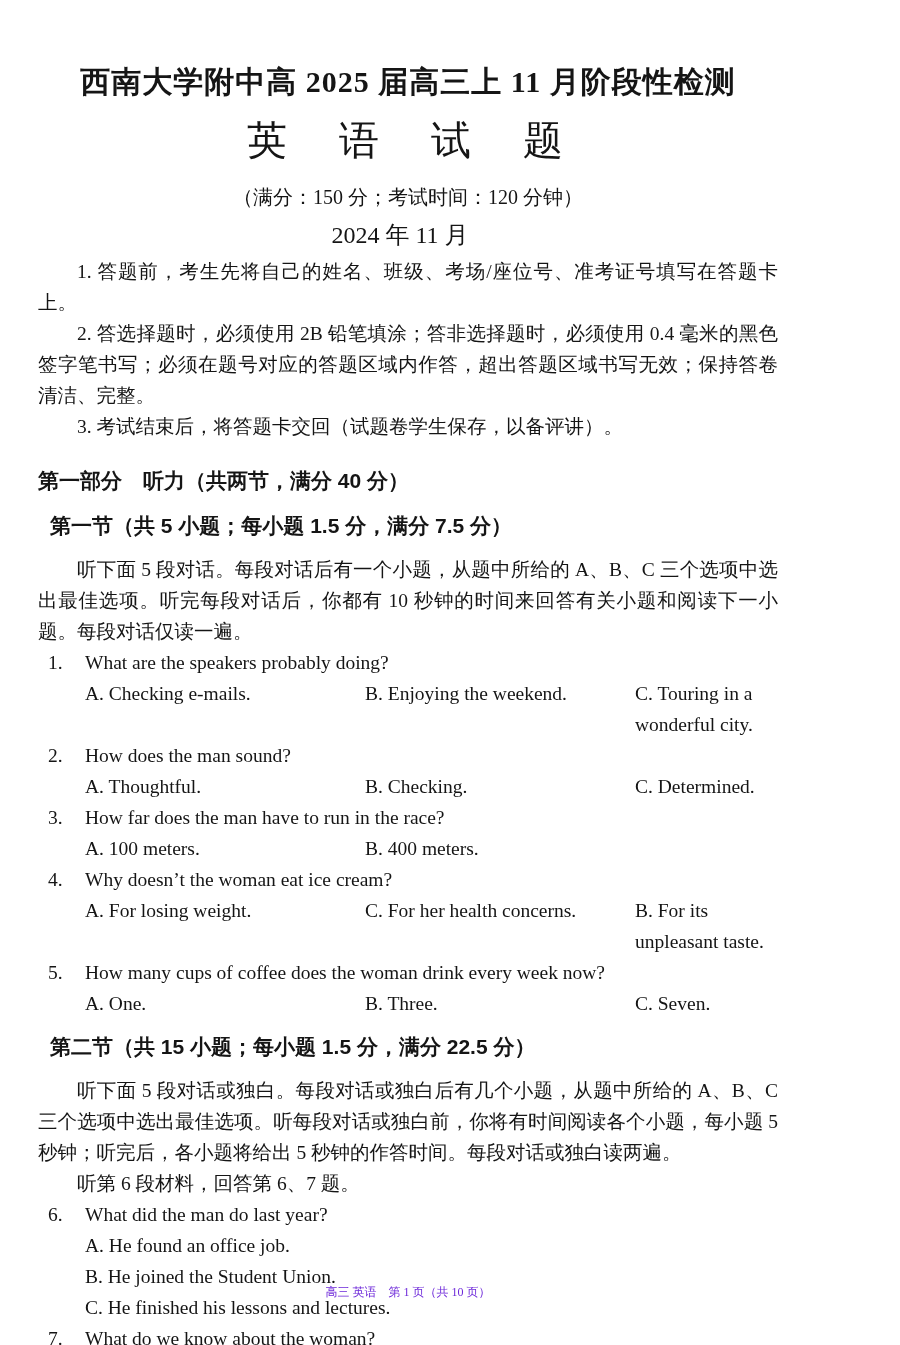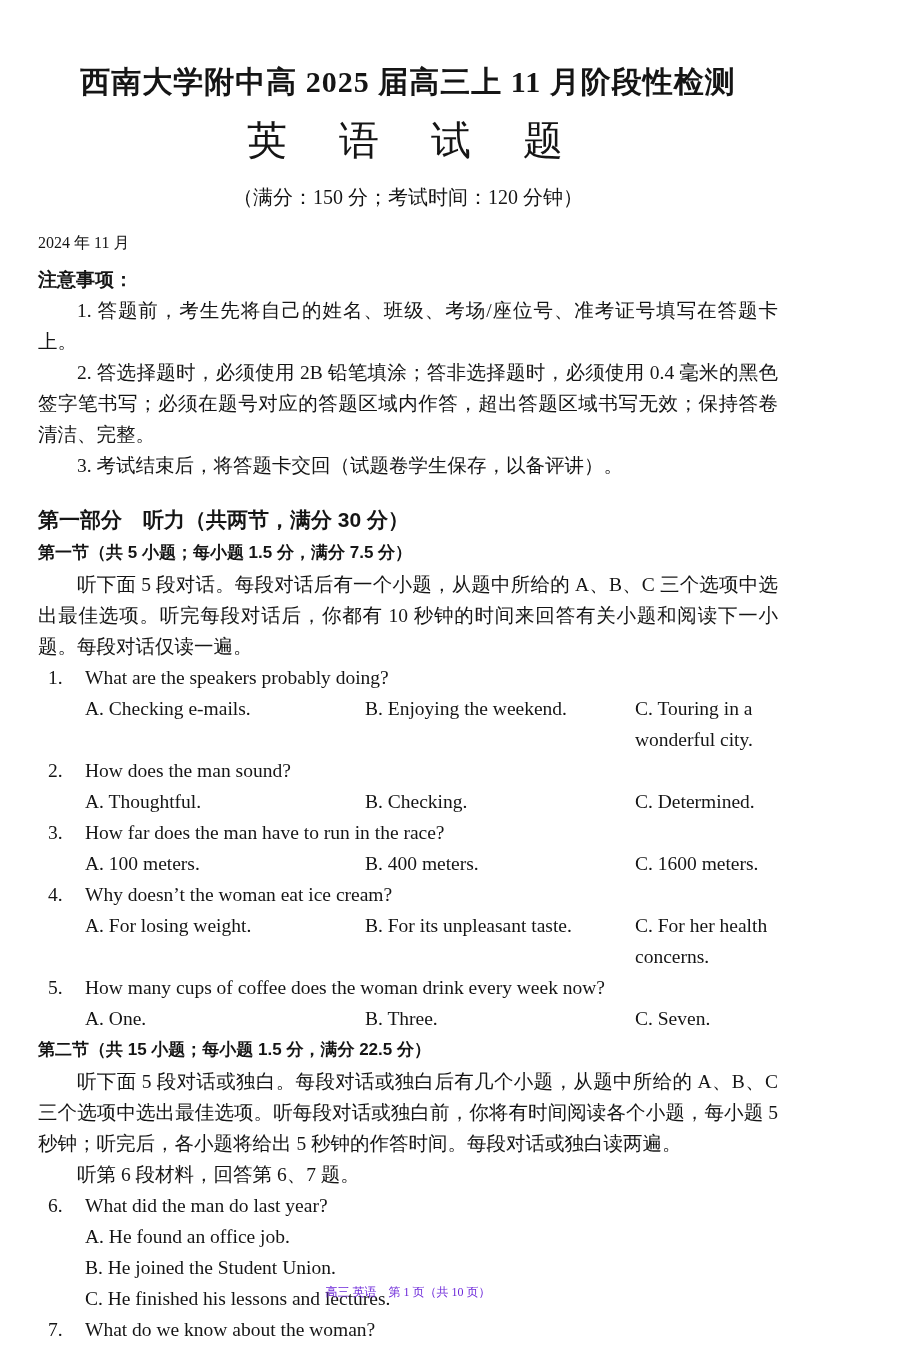--- a/index.html
+++ b/index.html
@@ -30,23 +30,23 @@
     font-weight: normal;
     letter-spacing: 6px;
   }
   .exam-meta {
     margin: 0;
     text-align: center;
     font-size: 20px;
     line-height: 30px;
   }
   .exam-date {
-    margin: 16px 16px 6px 0;
-    text-align: left;
-    font-size: 16px;
+    margin: 8px 16px 6px 0;
+    text-align: center;
+    font-size: 24px;
     line-height: 30px;
   }
   .notice-head {
     margin: 0;
     font-family: "Liberation Sans", "DejaVu Sans", sans-serif;
     font-weight: bold;
     font-size: 19px;
     line-height: 31px;
   }
   .para {
@@ -57,24 +57,24 @@
     text-align: justify;
   }
   .part-head {
     margin: 22px 0 0 0;
     font-family: "Liberation Sans", "DejaVu Sans", sans-serif;
     font-weight: bold;
     font-size: 21px;
     line-height: 34px;
   }
   .sec-head {
-    margin: 0;
+    margin: 12px;
     font-family: "Liberation Sans", "DejaVu Sans", sans-serif;
     font-weight: bold;
-    font-size: 17px;
+    font-size: 21px;
     line-height: 32px;
   }
   .question-line {
     display: flex;
     padding-left: 10px;
     font-size: 19.5px;
     line-height: 31px;
   }
   .qnum { width: 37px; flex: 0 0 37px; }
   .qtext { flex: 1; }
@@ -104,27 +104,26 @@
 <body>
 
 <div class="page">
 
   <h1 class="exam-title">西南大学附中高 2025 届高三上 11 月阶段性检测</h1>
   <h2 class="exam-subject">英　语　试　题</h2>
   <p class="exam-meta">（满分：150 分；考试时间：120 分钟）</p>
   <p class="exam-date">2024 年 11 月</p>
 
   <div>
-    <p class="notice-head">注意事项：</p>
     <p class="para">1. 答题前，考生先将自己的姓名、班级、考场/座位号、准考证号填写在答题卡上。</p>
     <p class="para">2. 答选择题时，必须使用 2B 铅笔填涂；答非选择题时，必须使用 0.4 毫米的黑色签字笔书写；必须在题号对应的答题区域内作答，超出答题区域书写无效；保持答卷清洁、完整。</p>
     <p class="para">3. 考试结束后，将答题卡交回（试题卷学生保存，以备评讲）。</p>
   </div>
 
-  <h3 class="part-head">第一部分　听力（共两节，满分 30 分）</h3>
+  <h3 class="part-head">第一部分　听力（共两节，满分 40 分）</h3>
 
   <h4 class="sec-head">第一节（共 5 小题；每小题 1.5 分，满分 7.5 分）</h4>
   <p class="para">听下面 5 段对话。每段对话后有一个小题，从题中所给的 A、B、C 三个选项中选出最佳选项。听完每段对话后，你都有 10 秒钟的时间来回答有关小题和阅读下一小题。每段对话仅读一遍。</p>
 
   <div>
     <div class="question-line">
       <span class="qnum">1.</span>
       <span class="qtext">What are the speakers probably doing?</span>
     </div>
     <div class="options-row">
@@ -147,33 +146,32 @@
   </div>
 
   <div>
     <div class="question-line">
       <span class="qnum">3.</span>
       <span class="qtext">How far does the man have to run in the race?</span>
     </div>
     <div class="options-row">
       <span class="opt">A. 100 meters.</span>
       <span class="opt">B. 400 meters.</span>
-      <span class="opt">C. 1600 meters.</span>
     </div>
   </div>
 
   <div>
     <div class="question-line">
       <span class="qnum">4.</span>
       <span class="qtext">Why doesn’t the woman eat ice cream?</span>
     </div>
     <div class="options-row">
       <span class="opt">A. For losing weight.</span>
+      <span class="opt">C. For her health concerns.</span>
       <span class="opt">B. For its unpleasant taste.</span>
-      <span class="opt">C. For her health concerns.</span>
     </div>
   </div>
 
   <div>
     <div class="question-line">
       <span class="qnum">5.</span>
       <span class="qtext">How many cups of coffee does the woman drink every week now?</span>
     </div>
     <div class="options-row">
       <span class="opt">A. One.</span>

